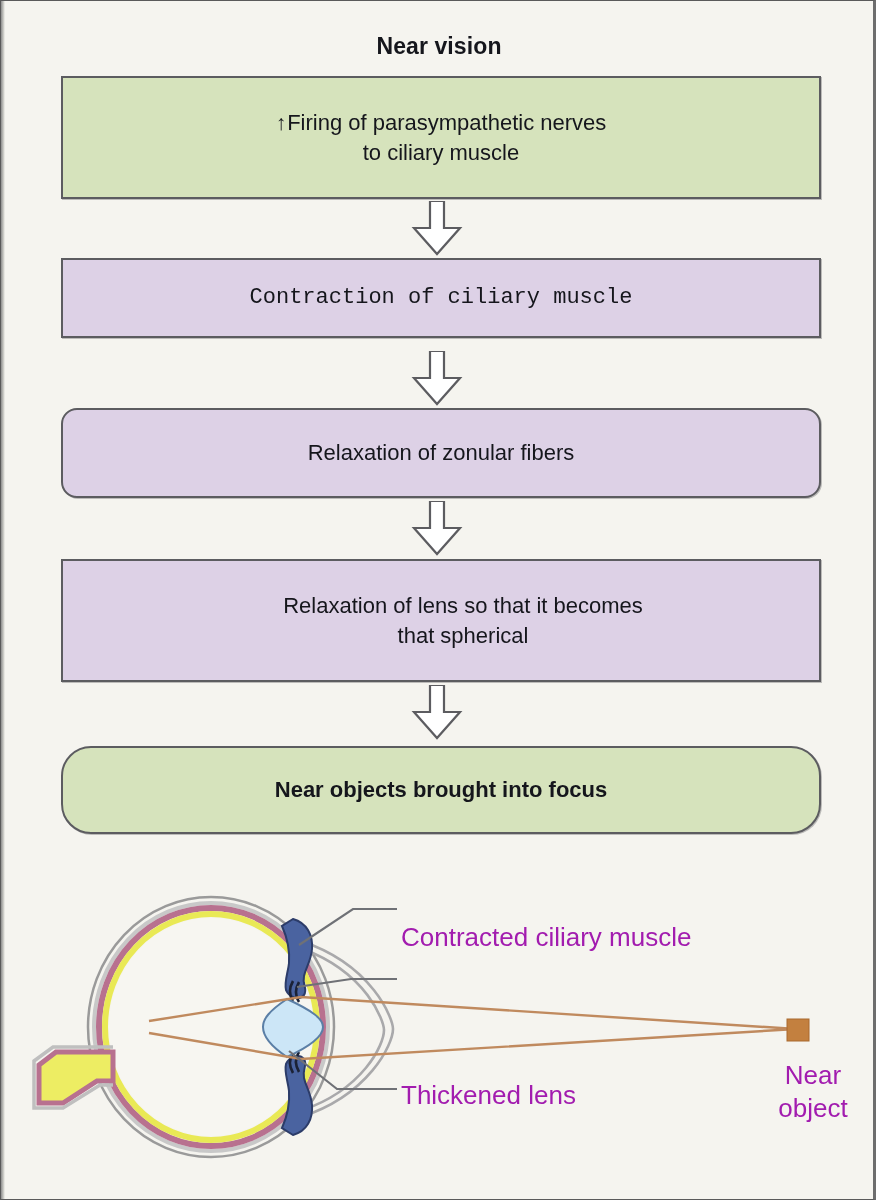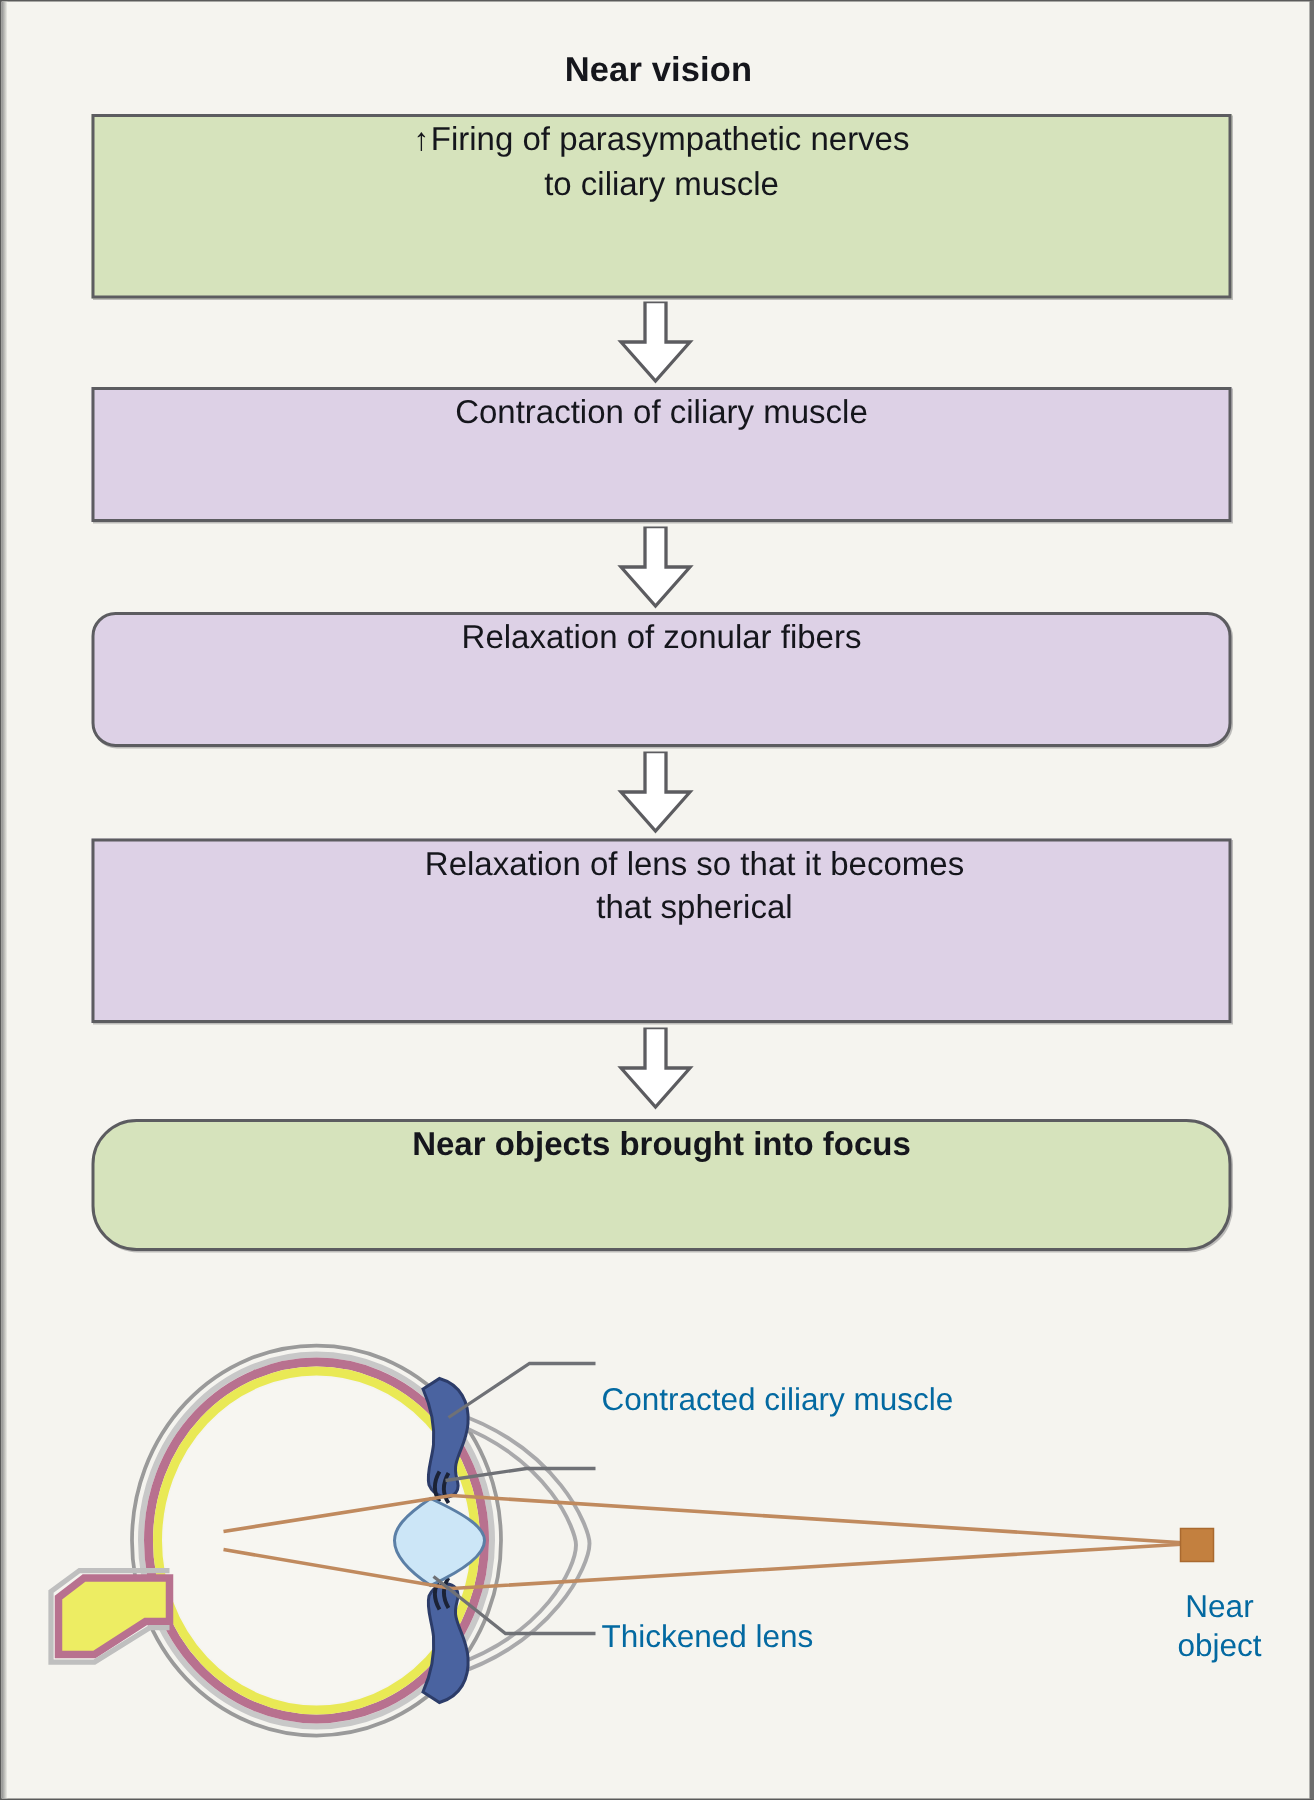--- a/index.html
+++ b/index.html
@@ -42,39 +42,40 @@
   }
 
   
   .flow-box {
     position: absolute;
     left: 60px;
     width: 760px;
     box-sizing: border-box;
     border: 2px solid #5c5c60;
     display: flex;
+    align-items: center;
     justify-content: center;
     text-align: center;
     color: #15161c;
     font-size: 22px;
     line-height: 1.32;
     box-shadow: 1px 1px 0 rgba(140,140,140,.55);
   }
   .flow-box.green { background: #d6e3bc; }
   .flow-box.purple { background: #ddd1e6; }
   .flow-box.bold { font-weight: bold; }
   .flow-box .txt { padding: 0 14px; }
   .up-arrow-glyph {
     font-weight: bold;
     font-size: 21px;
     padding-right: 1px;
   }
 
   #box-1 { top: 75px;  height: 123px; }
-  #box-2 { top: 257px; height: 90px;  }
+  #box-2 { top: 257px; height: 80px; font-family: Liberation Mono, monospace;  }
   #box-3 { top: 407px; height: 90px; border-radius: 16px;  }
   #box-4 { top: 558px; height: 123px; padding-left: 44px; }
   #box-5 { top: 745px; height: 88px; border-radius: 30px;  }
 
   
   .block-arrow {
     position: absolute;
     left: 50%;
     margin-left: -27px;
     width: 54px;
@@ -88,22 +89,22 @@
   
   #anatomy {
     position: absolute;
     left: 0;
     top: 868px;
     width: 876px;
     height: 320px;
   }
   .anat-label {
     position: absolute;
-    font-size: 21px;
-    color: #0369a1;
+    font-size: 26px;
+    color: #a21caf;
     white-space: nowrap;
   }
   #label-ciliary { left: 400px; top: 53px; }
   #label-zonular { left: 400px; top: 98px; }
   #label-lens    { left: 400px; top: 211px; }
   #label-near-object {
     left: 762px;
     top: 190px;
     width: 100px;
     text-align: center;

